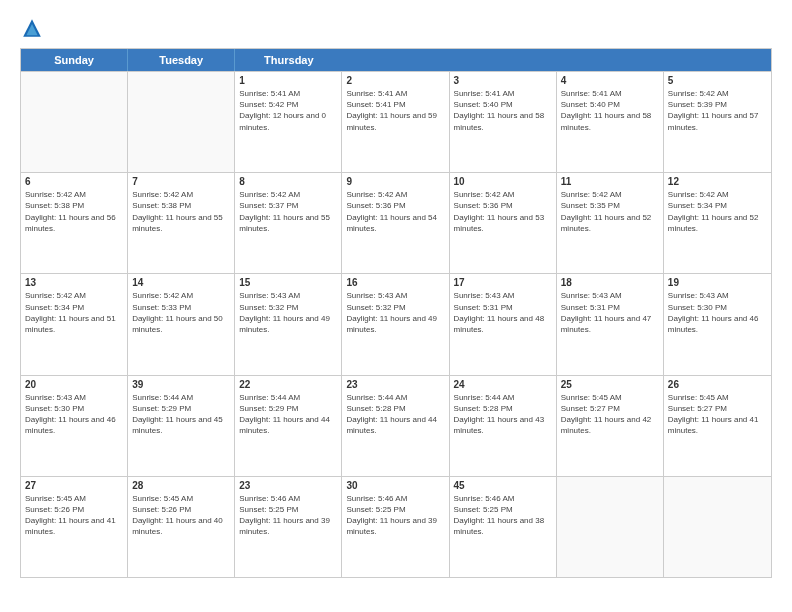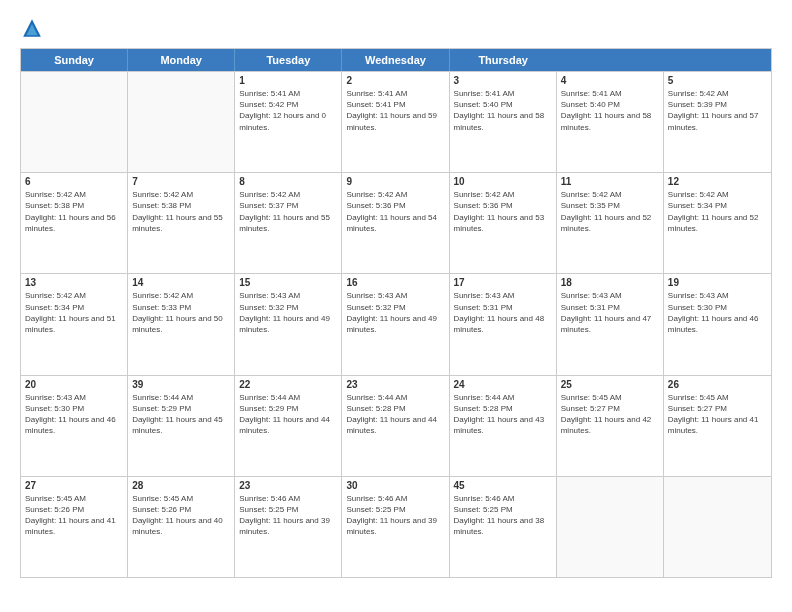--- a/index.html
+++ b/index.html
@@ -123,23 +123,21 @@
     </div>
     <div class="title-block">
       <div class="month-title"></div>
       <div class="location"></div>
     </div>
   </div>
 
   <div class="calendar">
     <div class="cal-header">
     <div class="cal-header-cell">Sunday</div>
-        <div class="cal-header-cell">Monday</div>
         <div class="cal-header-cell">Tuesday</div>
-        <div class="cal-header-cell">Wednesday</div>
         <div class="cal-header-cell">Thursday</div>
       </div>
     <div class="cal-body">
     <div class="cal-row">
           <div class="cal-cell empty"></div>
           <div class="cal-cell empty"></div>
           <div class="cal-cell">
             <span class="day-num">1</span>
             <div class="cell-info">Sunrise: 5:41 AM<br>Sunset: 5:42 PM<br>Daylight: 12 hours and 0 minutes.</div>
           </div>

